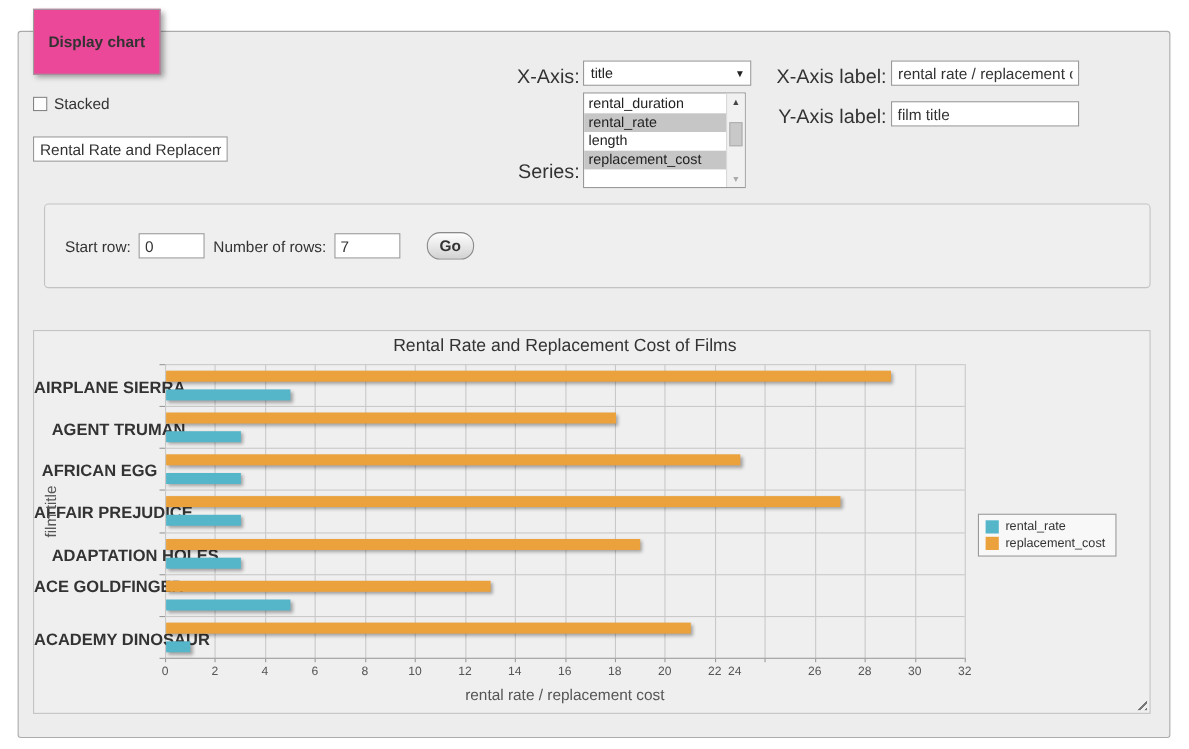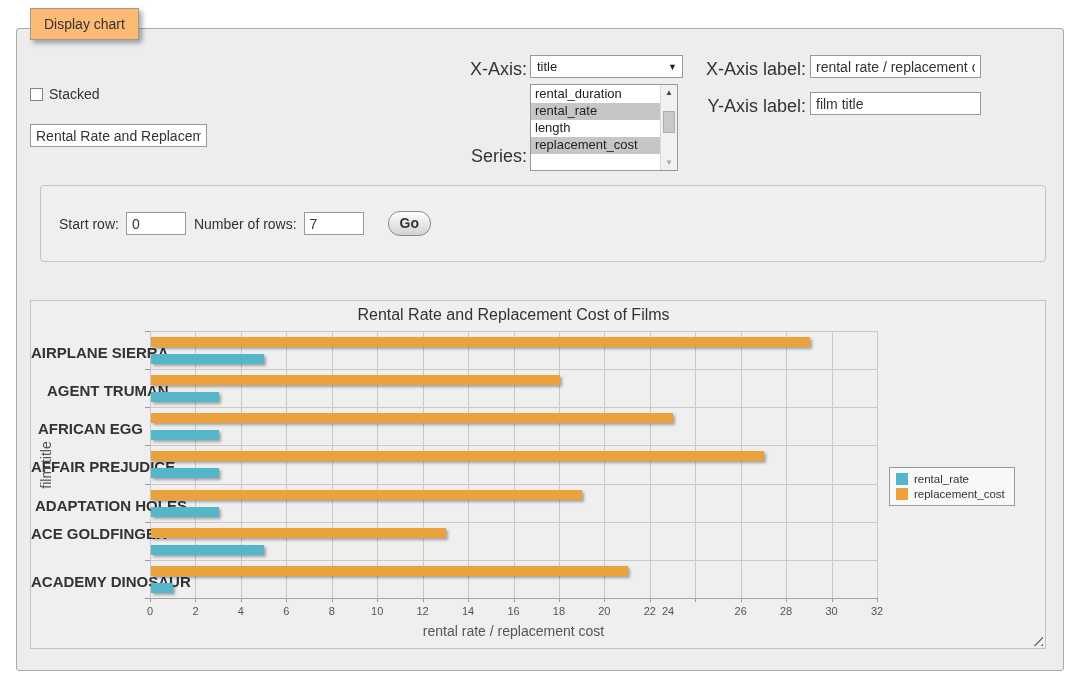--- a/index.html
+++ b/index.html
@@ -10,23 +10,23 @@
     font-family:"Liberation Sans", sans-serif;
     color:#333;
   }
   
   .fieldset {
     position:absolute; left:16px; top:28px; width:1048px; height:643px;
     background:#ededed; border:1px solid #ababab; border-radius:3px;
   }
   .legend-tab {
     position:absolute; left:30px; top:8px; z-index:5;
-    background:#fdba74; border:1px solid #9b9b9b;
+    background:#ec4899; border:1px solid #9b9b9b;
     box-shadow:3px 3px 5px rgba(0,0,0,0.35);
-    padding:7px 13px; font-size:14px; font-weight:normal; color:#333;
+    padding:21px 13px; font-size:14px; font-weight:bold; color:#333;
   }
   
   .radio-row { position:absolute; left:13px; top:25px; display:flex; align-items:center; gap:11px; font-size:14px; }
   .radio-item { display:flex; align-items:center; cursor:default; }
   .radio {
     width:13px; height:13px; border-radius:50%; border:1px solid #777;
     background:#fdfdfd; display:inline-block; margin-right:4px; position:relative; flex:none;
   }
   .radio.checked::after { content:""; position:absolute; left:3px; top:3px; right:3px; bottom:3px; border-radius:50%; background:#3c3c3c; }
   .checkbox-row { position:absolute; left:13px; top:57px; display:flex; align-items:center; font-size:14px; }
@@ -222,21 +222,21 @@
       <div class="bar" style="left: 120px; top: 53px; width: 113.367px; height: 10px; background: rgb(85, 182, 202);"></div>
       <div class="cat-label" style="left: 16px; top: 81.1429px; width: 112px;">AGENT TRUMAN</div>
       <div class="bar" style="left: 120px; top: 74.1429px; width: 408.71px; height: 10px; background: rgb(235, 162, 60);"></div>
       <div class="bar" style="left: 120px; top: 91.1429px; width: 67.9291px; height: 10px; background: rgb(85, 182, 202);"></div>
       <div class="cat-label" style="left: 0px; top: 119.286px; width: 112px;">AFRICAN EGG</div>
       <div class="bar" style="left: 120px; top: 112.286px; width: 522.304px; height: 10px; background: rgb(235, 162, 60);"></div>
       <div class="bar" style="left: 120px; top: 129.286px; width: 67.9291px; height: 10px; background: rgb(85, 182, 202);"></div>
       <div class="cat-label" style="left: 0px; top: 157.429px; width: 112px;">AFFAIR PREJUDICE</div>
       <div class="bar" style="left: 120px; top: 150.429px; width: 613.179px; height: 10px; background: rgb(235, 162, 60);"></div>
       <div class="bar" style="left: 120px; top: 167.429px; width: 67.9291px; height: 10px; background: rgb(85, 182, 202);"></div>
-      <div class="cat-label" style="left: 4px; top: 195.571px; width: 112px;">ADAPTATION HOLES</div>
+      <div class="cat-label" style="left: 16px; top: 195.571px; width: 112px;">ADAPTATION HOLES</div>
       <div class="bar" style="left: 120px; top: 188.571px; width: 431.429px; height: 10px; background: rgb(235, 162, 60);"></div>
       <div class="bar" style="left: 120px; top: 205.571px; width: 67.9291px; height: 10px; background: rgb(85, 182, 202);"></div>
       <div class="cat-label" style="left: 0px; top: 224px; width: 112px;">ACE GOLDFINGER</div>
       <div class="bar" style="left: 120px; top: 226.714px; width: 295.117px; height: 10px; background: rgb(235, 162, 60);"></div>
       <div class="bar" style="left: 120px; top: 243.714px; width: 113.367px; height: 10px; background: rgb(85, 182, 202);"></div>
       <div class="cat-label" style="left: 0px; top: 271.857px; width: 112px;">ACADEMY DINOSAUR</div>
       <div class="bar" style="left: 120px; top: 264.857px; width: 476.867px; height: 10px; background: rgb(235, 162, 60);"></div>
       <div class="bar" style="left: 120px; top: 281.857px; width: 22.4916px; height: 10px; background: rgb(85, 182, 202);"></div>
       <div class="x-axis-title" style="left: 119px; top: 322px; width: 727px;">rental rate / replacement cost</div>
       <div class="y-axis-title-wrap" style="left: 0px; top: 30px; width: 30px; height: 267px;">

